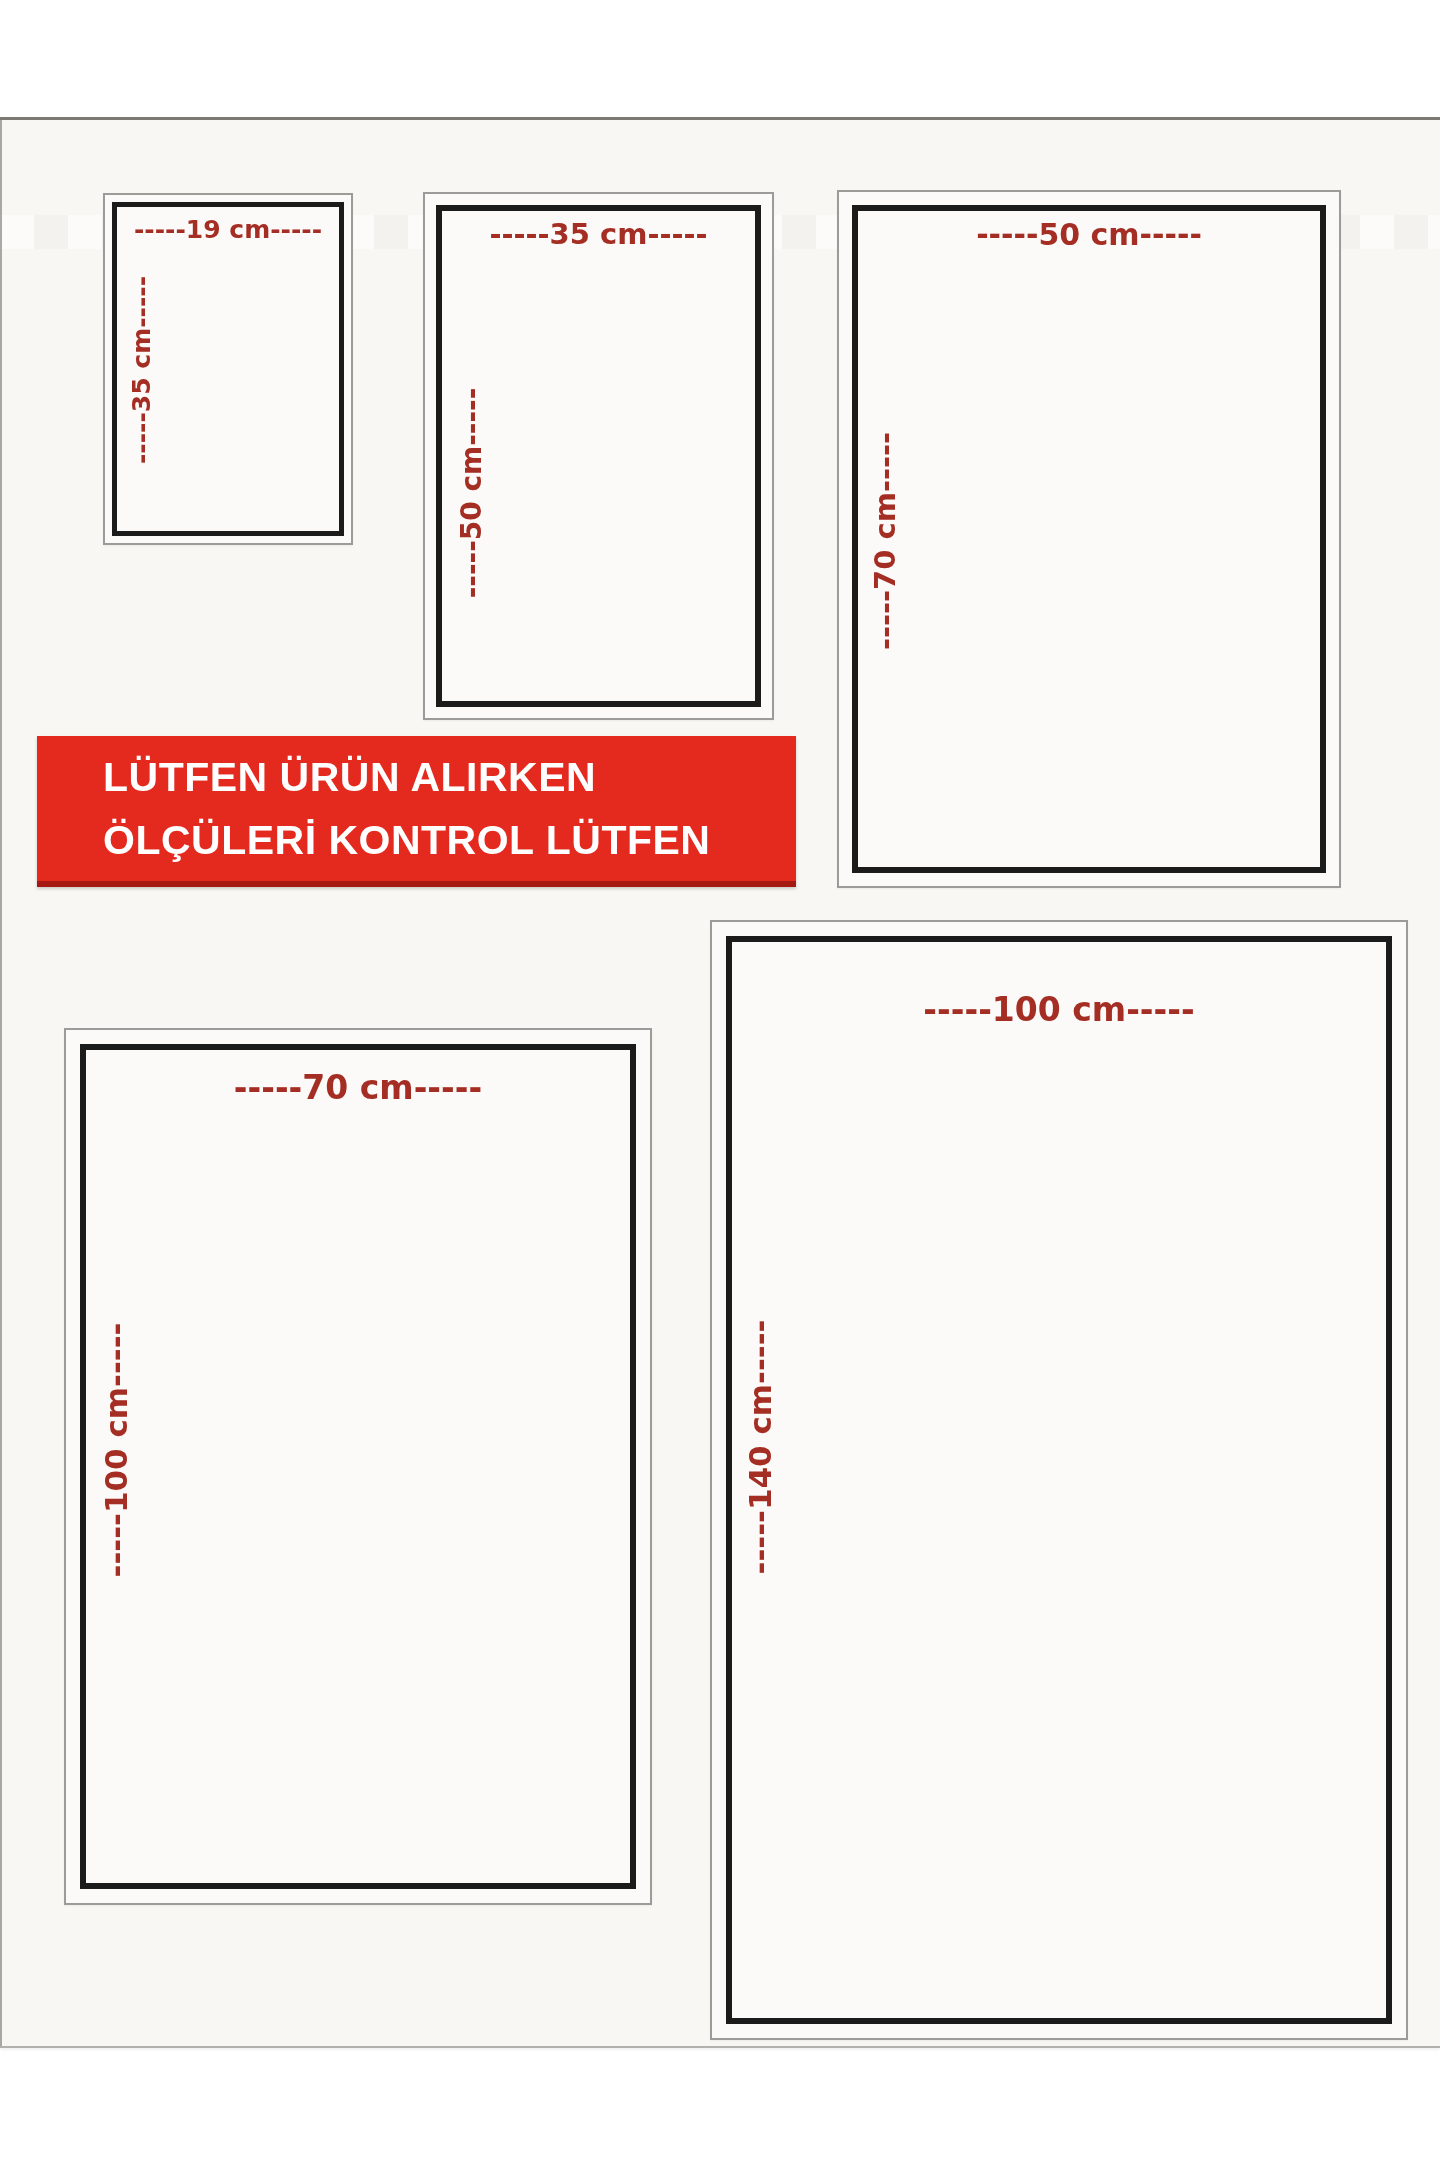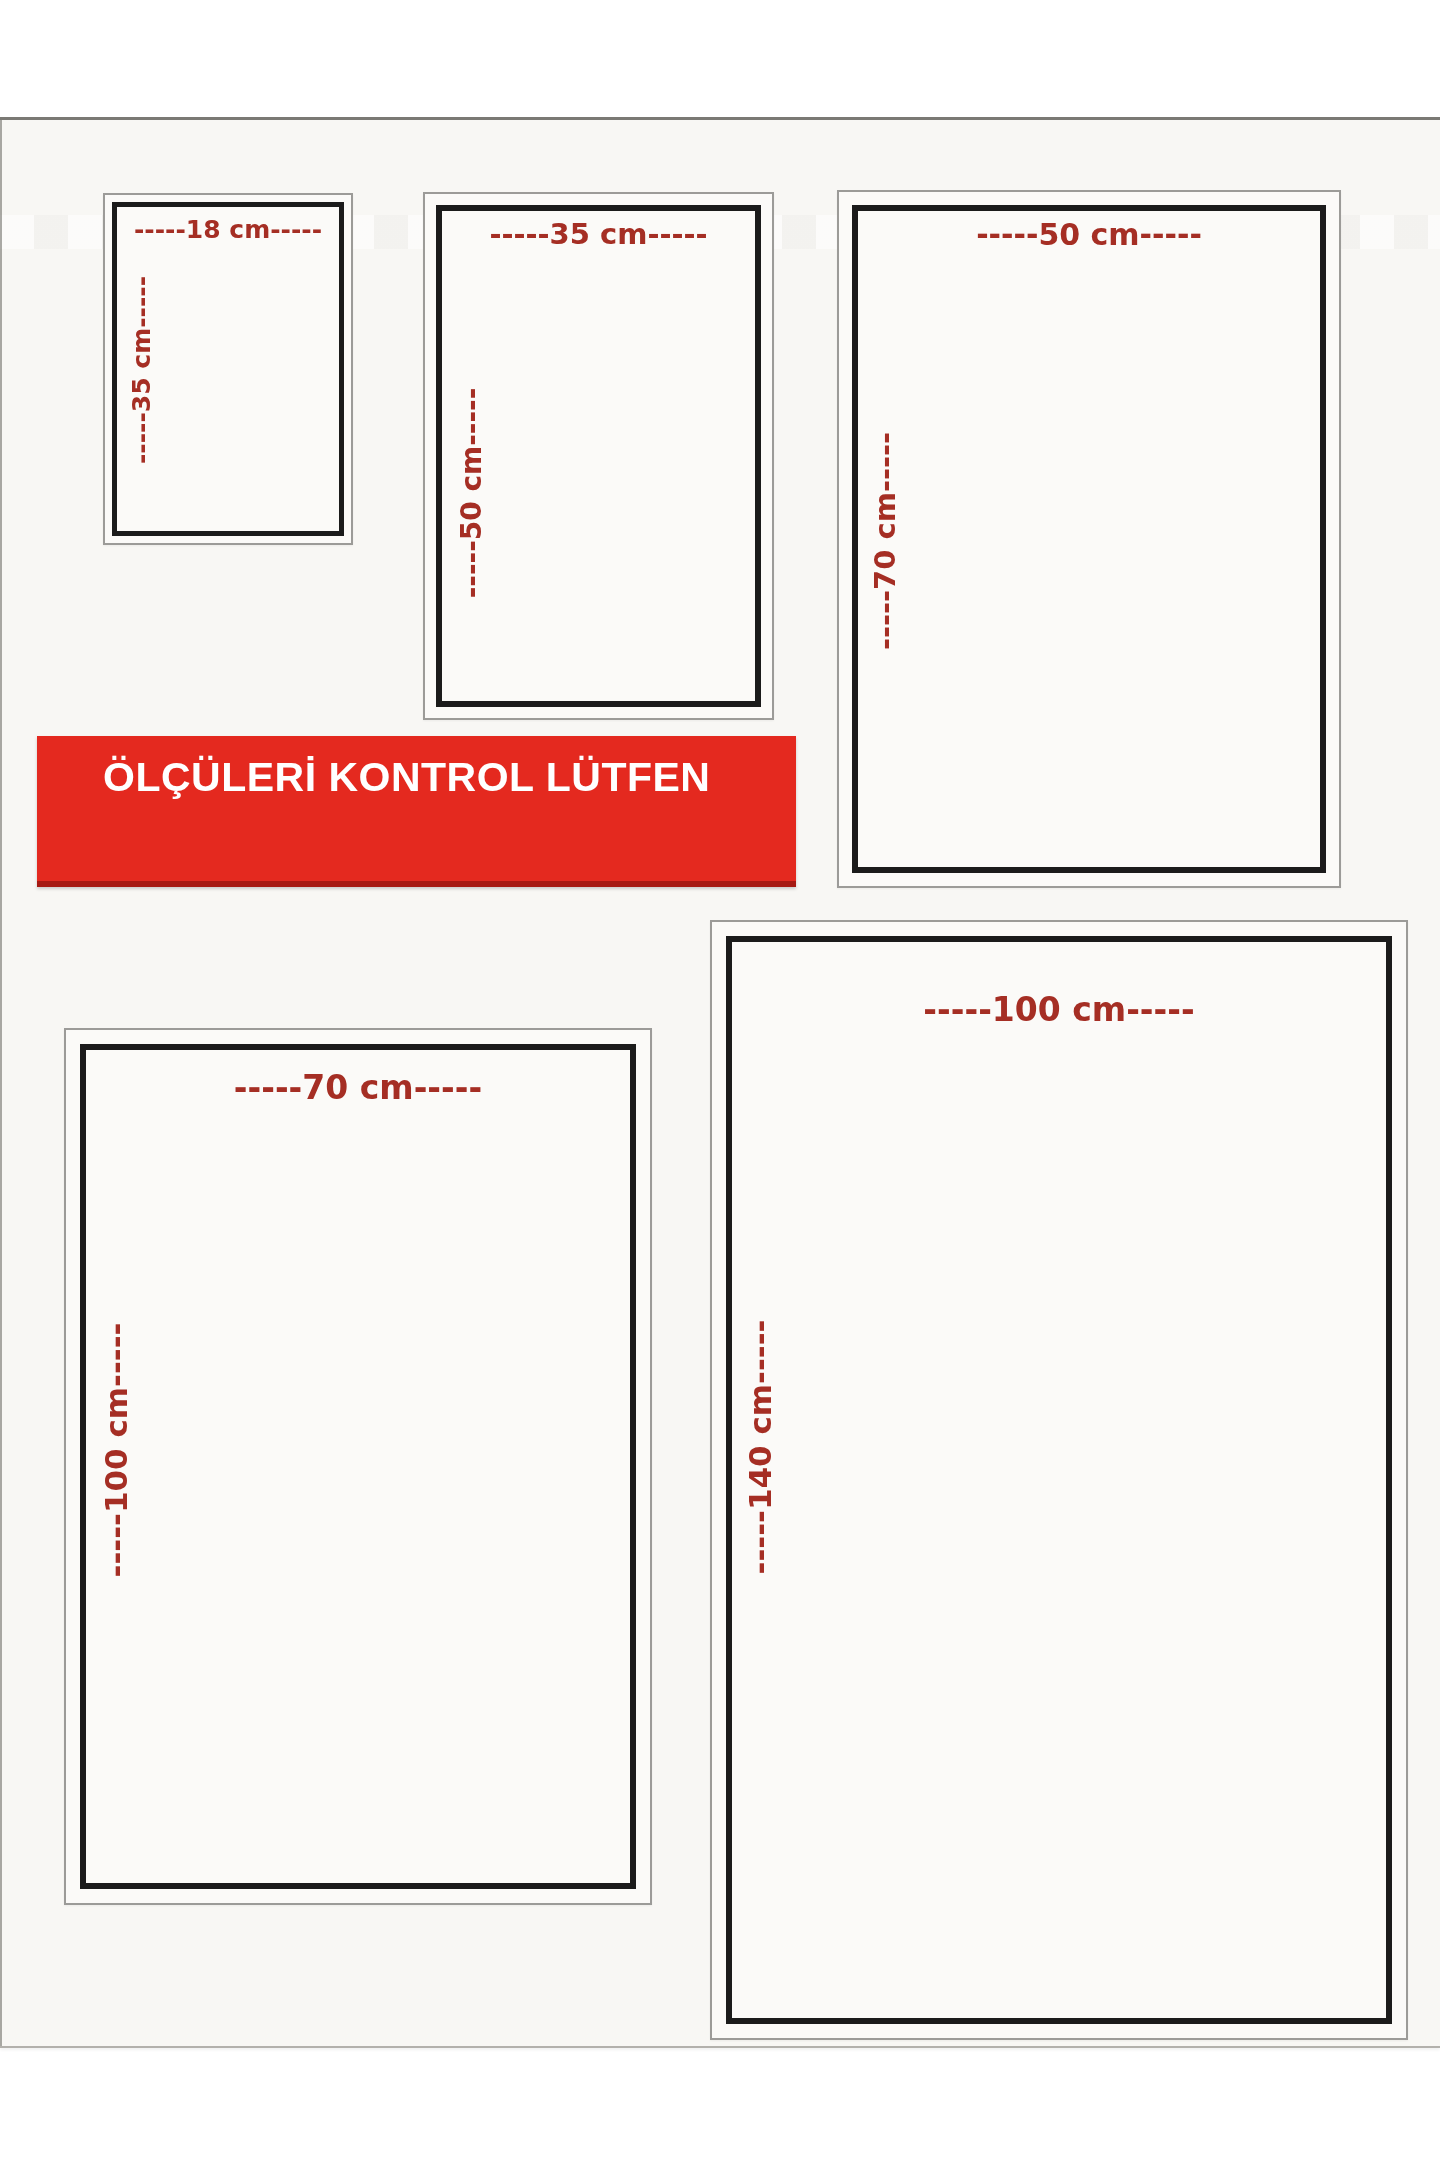--- a/index.html
+++ b/index.html
@@ -73,40 +73,41 @@
 
 <div id="page">
 
   <div id="paper">
     <div class="mottle"></div>
     <div class="left-edge"></div>
   </div>
 
   <div class="size-box" style="left:103px;top:193px;width:250px;height:352px;">
     <div class="inner" style="inset:7px;border-width:5px;">
-      <div class="hlabel" style="top:8px;font-size:25px;">-----18 cm-----</div>
+      <div class="hlabel" style="top:8px;font-size:25px;">-----19 cm-----</div>
       <div class="vlabel" style="left:25px;top:163px;font-size:25px;">-----35 cm-----</div>
     </div>
   </div>
 
   <div class="size-box" style="left:423px;top:192px;width:351px;height:528px;">
     <div class="inner" style="inset:11px;">
       <div class="hlabel" style="top:6px;font-size:29px;">-----35 cm-----</div>
       <div class="vlabel" style="left:30px;top:282px;font-size:28px;">-----50 cm-----</div>
     </div>
   </div>
 
   <div class="size-box" style="left:837px;top:190px;width:504px;height:698px;">
     <div class="inner" style="inset:13px;">
       <div class="hlabel" style="top:6px;font-size:30px;">-----50 cm-----</div>
       <div class="vlabel" style="left:28px;top:330px;font-size:29px;">-----70 cm-----</div>
     </div>
   </div>
 
   <div id="warning-banner">
+    <div>LÜTFEN ÜRÜN ALIRKEN</div>
     <div>ÖLÇÜLERİ KONTROL LÜTFEN</div>
   </div>
 
   <div class="size-box" style="left:64px;top:1028px;width:588px;height:877px;">
     <div class="inner" style="inset:14px;">
       <div class="hlabel" style="top:18px;font-size:33px;">-----70 cm-----</div>
       <div class="vlabel" style="left:30px;top:400px;font-size:31px;">-----100 cm-----</div>
     </div>
   </div>
 

